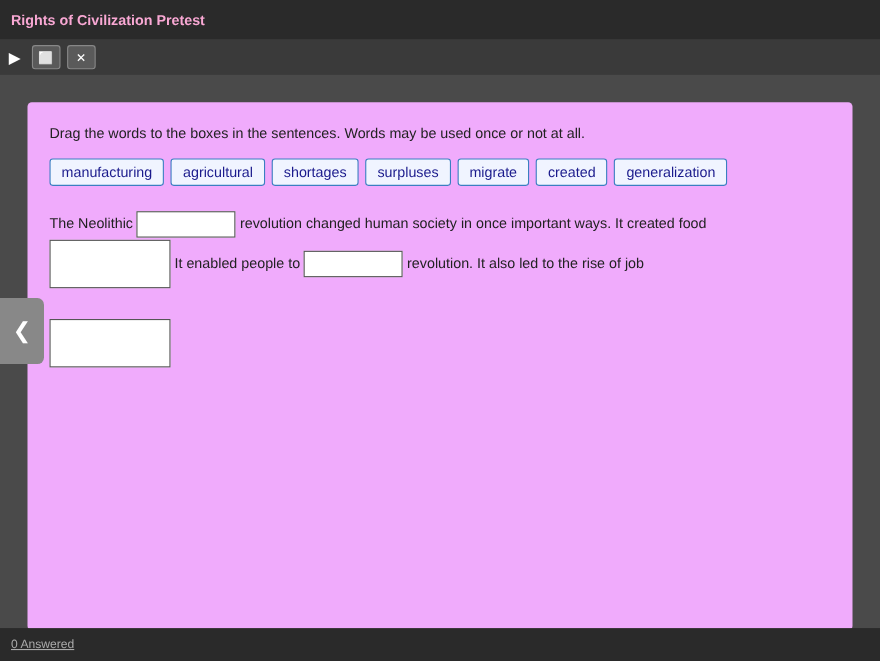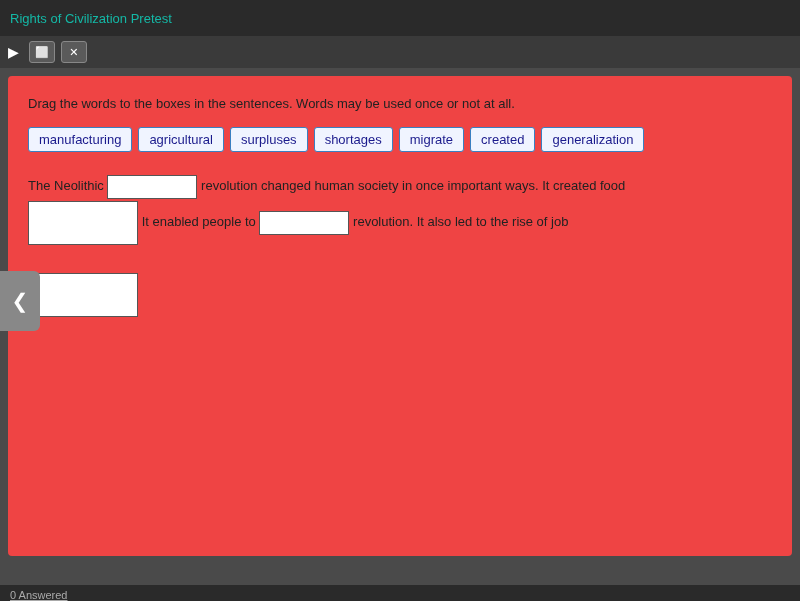--- a/index.html
+++ b/index.html
@@ -20,23 +20,23 @@
     .title-bar {
       background-color: #2a2a2a;
       height: 36px;
       display: flex;
       align-items: center;
       padding: 0 10px;
       gap: 8px;
     }
 
     .title-bar-text {
-      color: #14b8a6;
-      font-size: 13px;
-      font-weight: normal;
+      color: #f9a8d4;
+      font-size: 13px;
+      font-weight: bold;
       flex: 1;
     }
 
     .toolbar {
       background-color: #3a3a3a;
       height: 32px;
       display: flex;
       align-items: center;
       padding: 0 8px;
       gap: 6px;
@@ -56,22 +56,22 @@
       font-size: 11px;
     }
 
     .cursor-icon {
       color: #fff;
       font-size: 14px;
       margin-right: 4px;
     }
 
     .main-content {
-      background-color: #ef4444;
-      margin: 8px;
+      background-color: #f0abfc;
+      margin: 25px;
       padding: 20px;
       border-radius: 4px;
       min-height: 480px;
     }
 
     .instructions {
       font-size: 13px;
       color: #222;
       margin-bottom: 16px;
     }
@@ -133,24 +133,24 @@
       cursor: pointer;
       color: #fff;
       font-size: 20px;
     }
 
     .bottom-bar {
       position: absolute;
       bottom: 0;
       left: 0;
       right: 0;
-      height: 16px;
+      height: 30px;
       background: #2a2a2a;
       display: flex;
-      align-items: flex-end;
+      align-items: center;
       padding: 0 10px;
     }
 
     .bottom-bar-text {
       color: #aaa;
       font-size: 11px;
       text-decoration: underline;
     }
   </style>
 </head>
@@ -166,22 +166,22 @@
   <div class="toolbar-btn">✕</div>
 </div>
 
 <div class="main-content">
 
   <div class="instructions">Drag the words to the boxes in the sentences. Words may be used once or not at all.</div>
 
   <div class="word-bank">
     <div class="word-chip">manufacturing</div>
     <div class="word-chip">agricultural</div>
+    <div class="word-chip">shortages</div>
     <div class="word-chip">surpluses</div>
-    <div class="word-chip">shortages</div>
     <div class="word-chip">migrate</div>
     <div class="word-chip">created</div>
     <div class="word-chip">generalization</div>
   </div>
 
   <div class="sentence-area">
     
     <span>The Neolithic </span>
     <span class="drop-box"></span>
     <span> revolution changed human society in once important ways. It created food</span>

